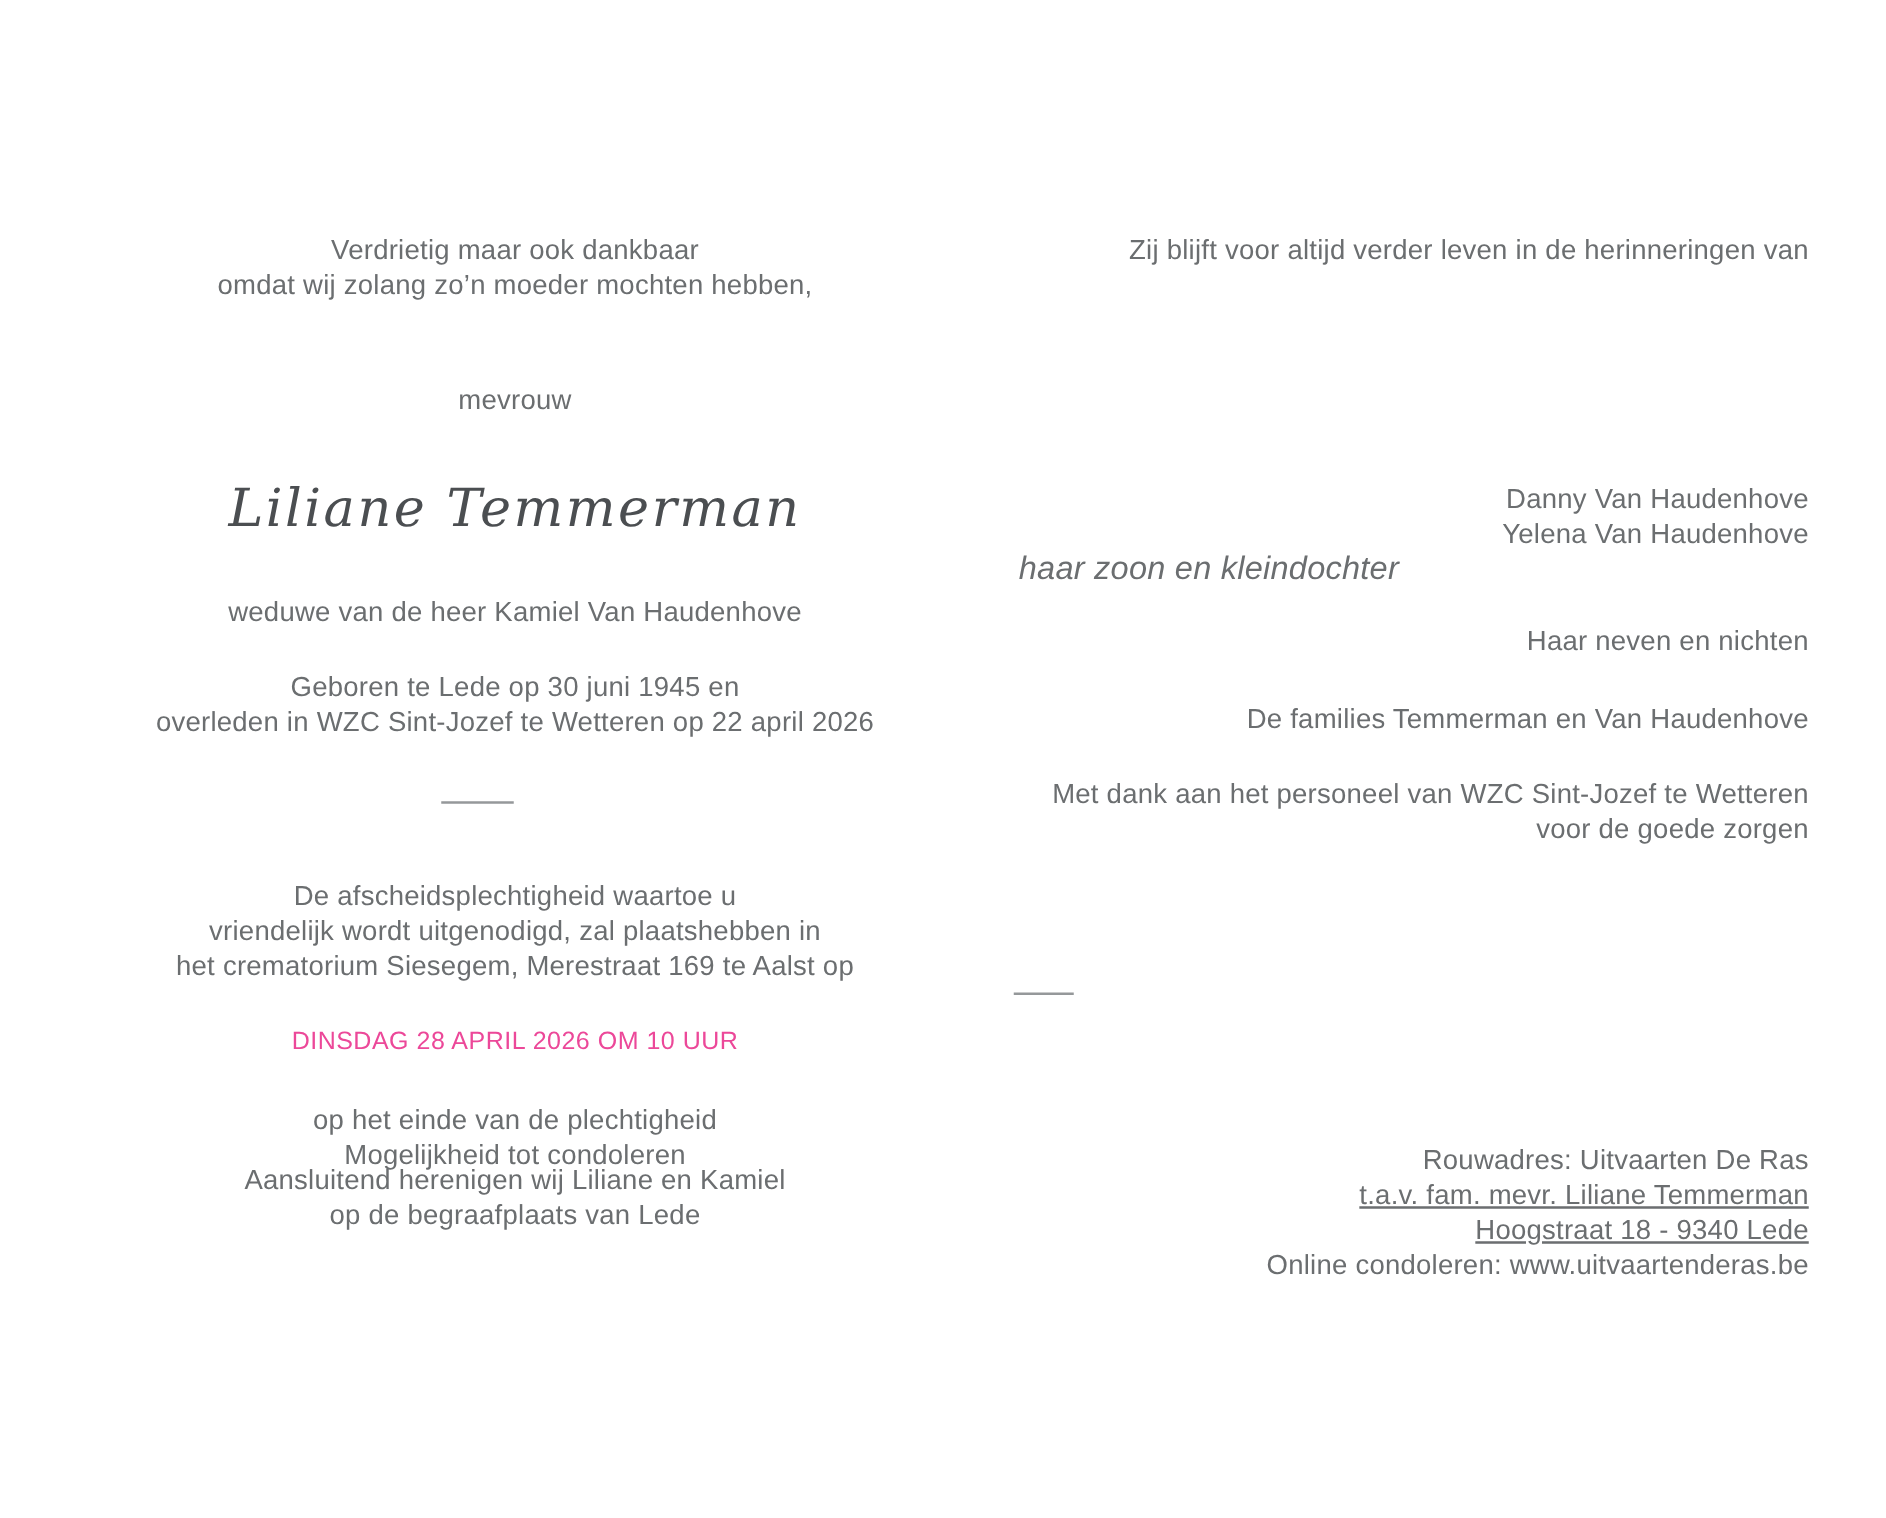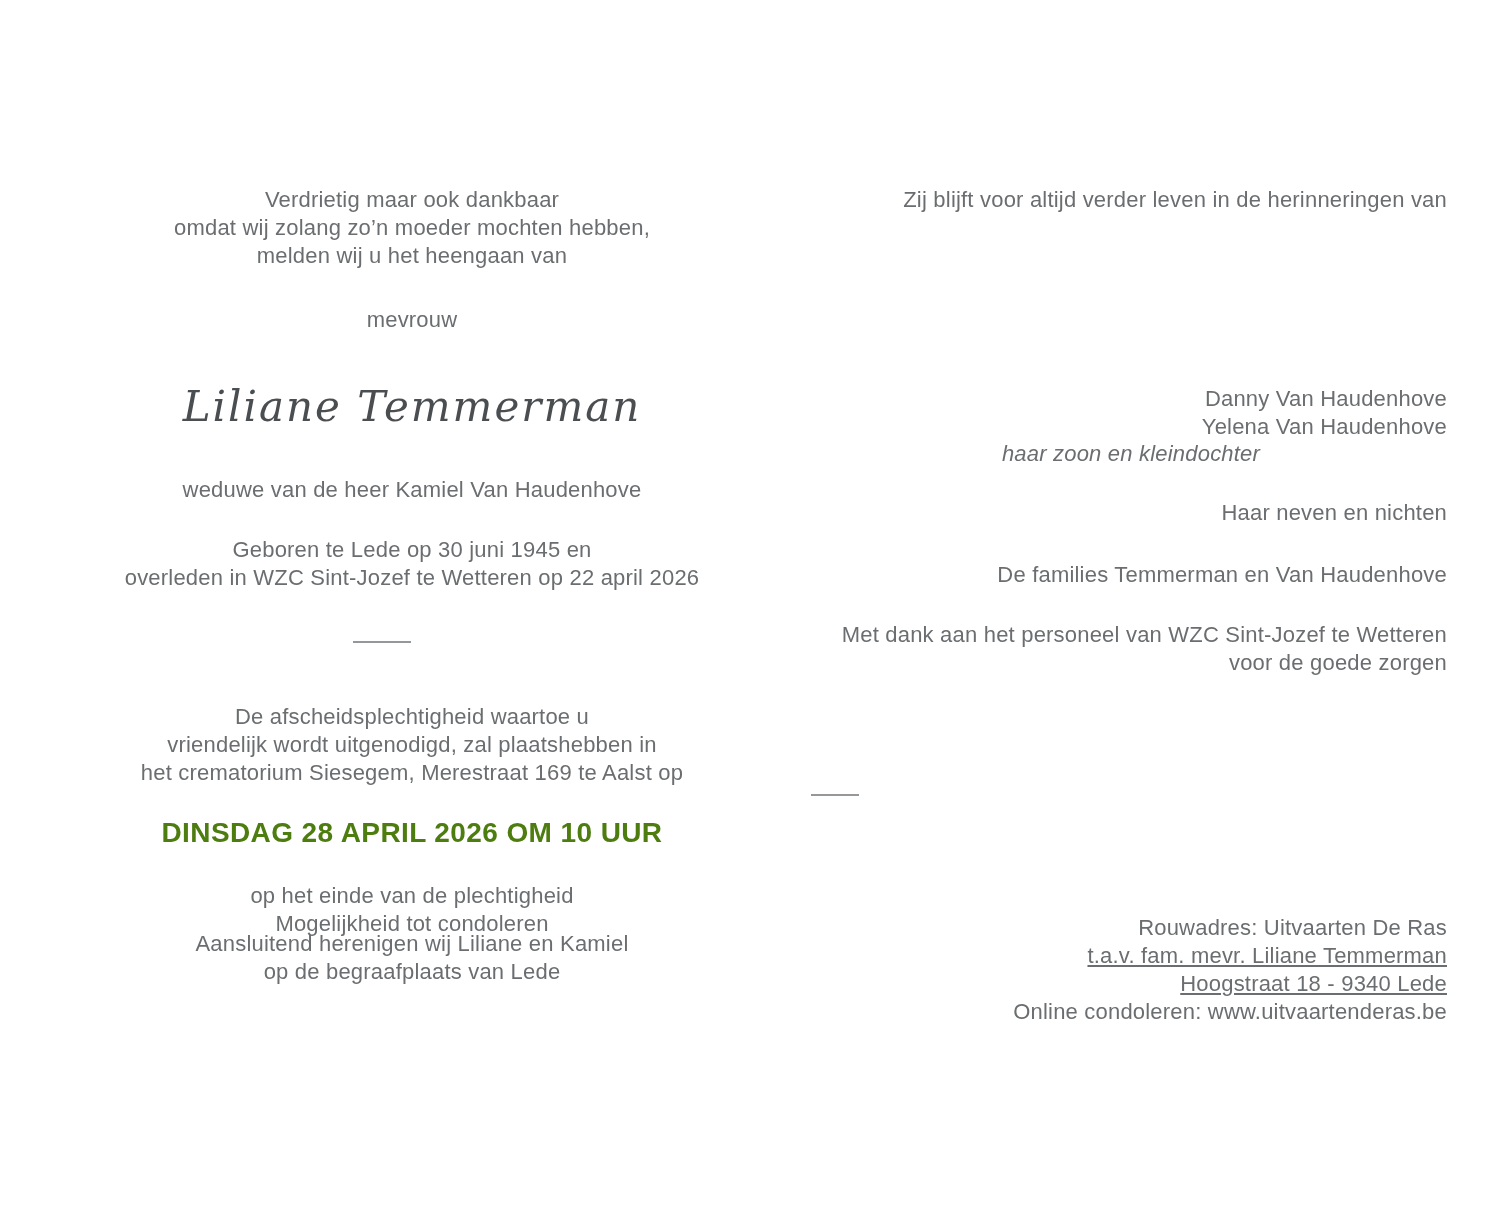--- a/index.html
+++ b/index.html
@@ -36,45 +36,44 @@
   .deceased-name {
     font-family: "DejaVu Serif", "Liberation Serif", cursive;
     font-style: italic;
     font-weight: 400;
     font-size: 42px;
     line-height: 70px;
     color: #4b4e51;
     letter-spacing: 2px;
   }
   .ceremony-date {
-    font-weight: 700;
-    font-size: 28px;
-    color: #4d7c0f;
+    font-weight: 400;
+    font-size: 20px;
+    color: #ec4899;
     letter-spacing: 0.4px;
   }
   .divider {
     position: absolute;
     height: 2px;
     background: #95989a;
   }
   .role-line {
     font-style: italic;
-    text-align: center;
-    font-size: 22px;
+    text-align: left;
+    font-size: 26px;
   }
   .indent-50 { padding-left: 50px; }
   .indent-97 { padding-left: 97px; text-decoration: underline; }
 </style>
 </head>
 <body>
 
 <div class="block col-left" style="top:186px;">
   <span class="line">Verdrietig maar ook dankbaar</span>
   <span class="line">omdat wij zolang zo’n moeder mochten hebben,</span>
-  <span class="line">melden wij u het heengaan van</span>
 </div>
 
 <div class="block col-left" style="top:306px;">
   <span class="line">mevrouw</span>
 </div>
 
 <div class="block col-left deceased-name" style="top:372px;">Liliane Temmerman</div>
 
 <div class="block col-left" style="top:476px;">
   <span class="line">weduwe van de heer Kamiel Van Haudenhove</span>

